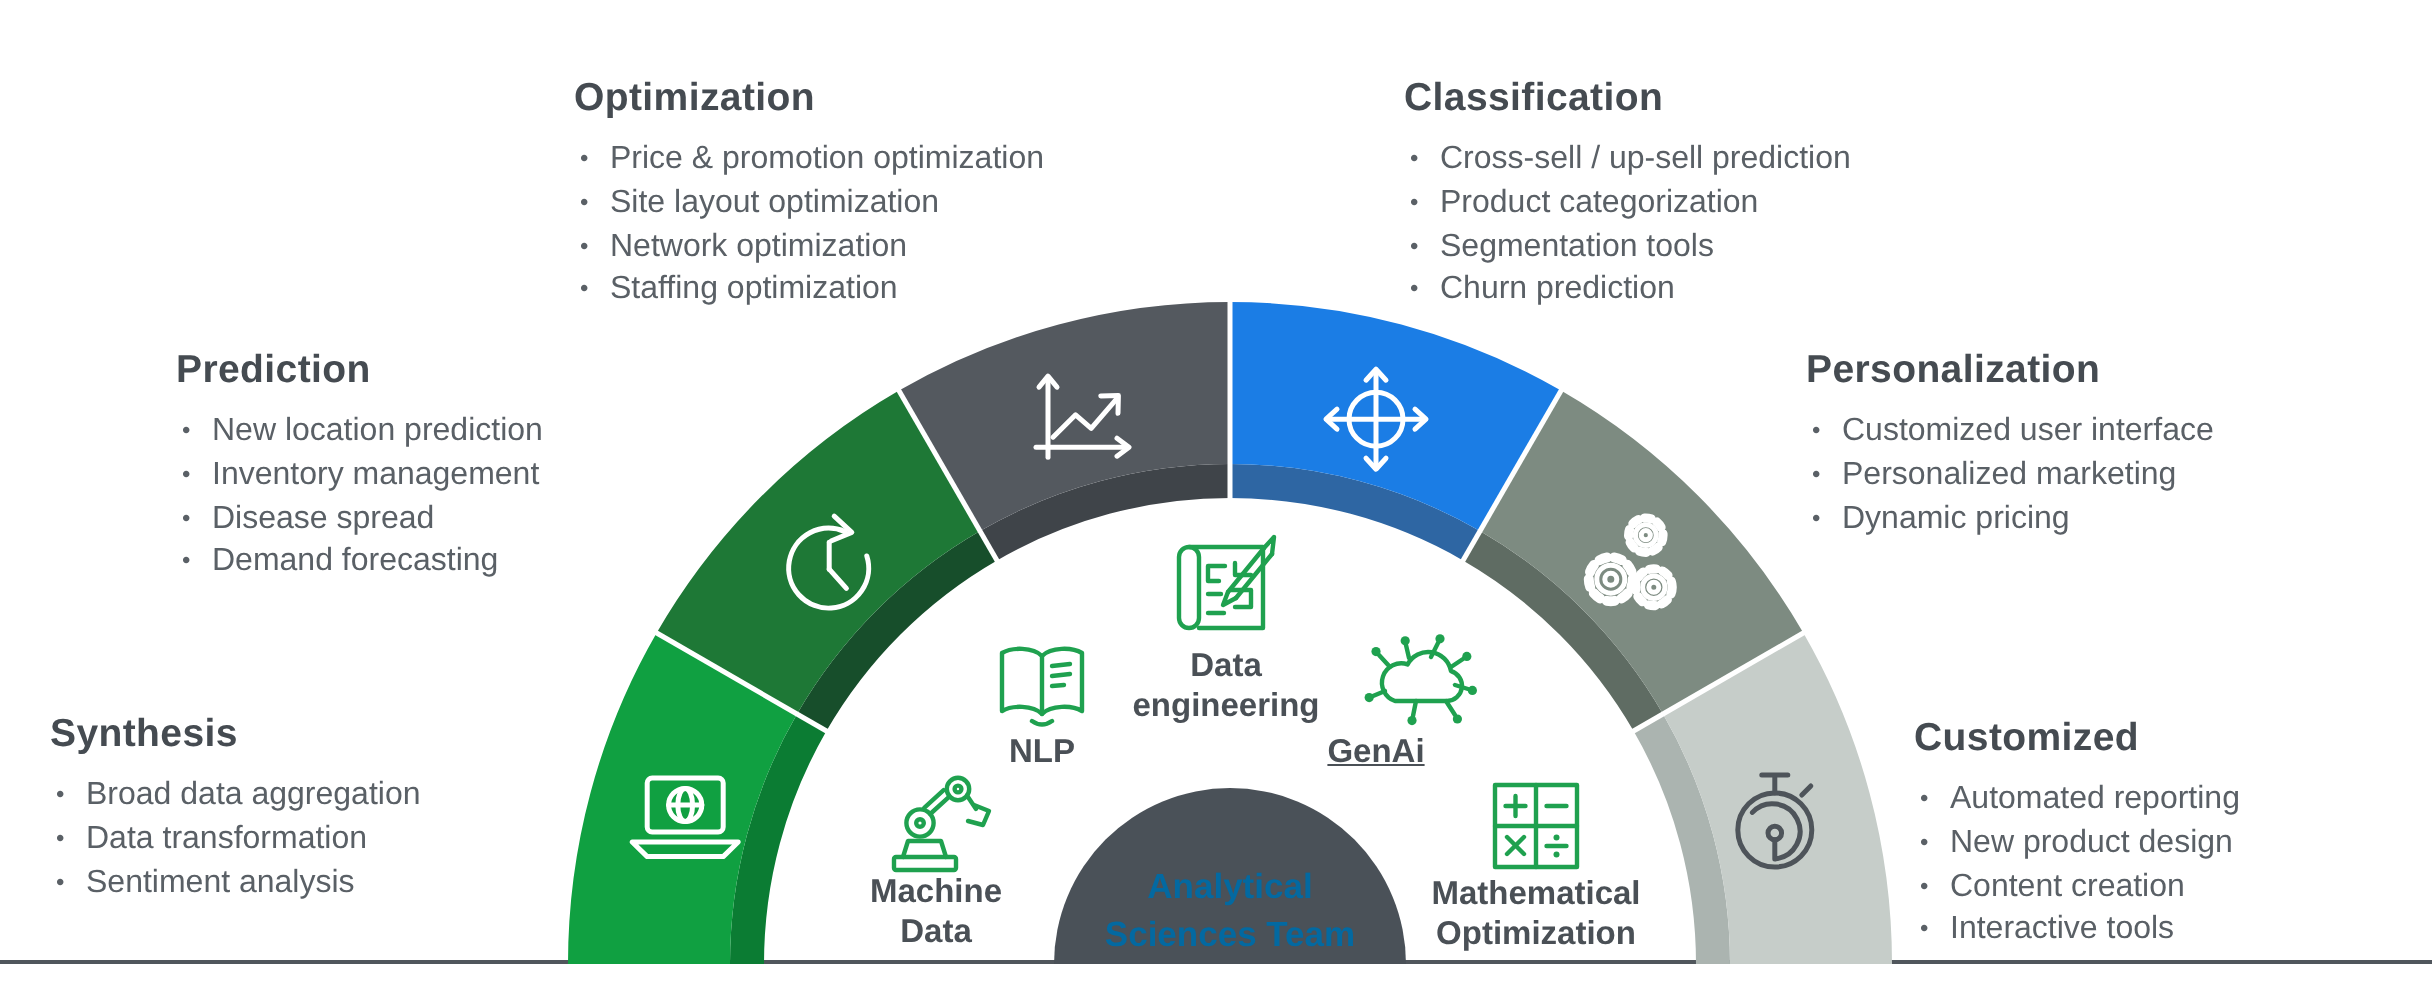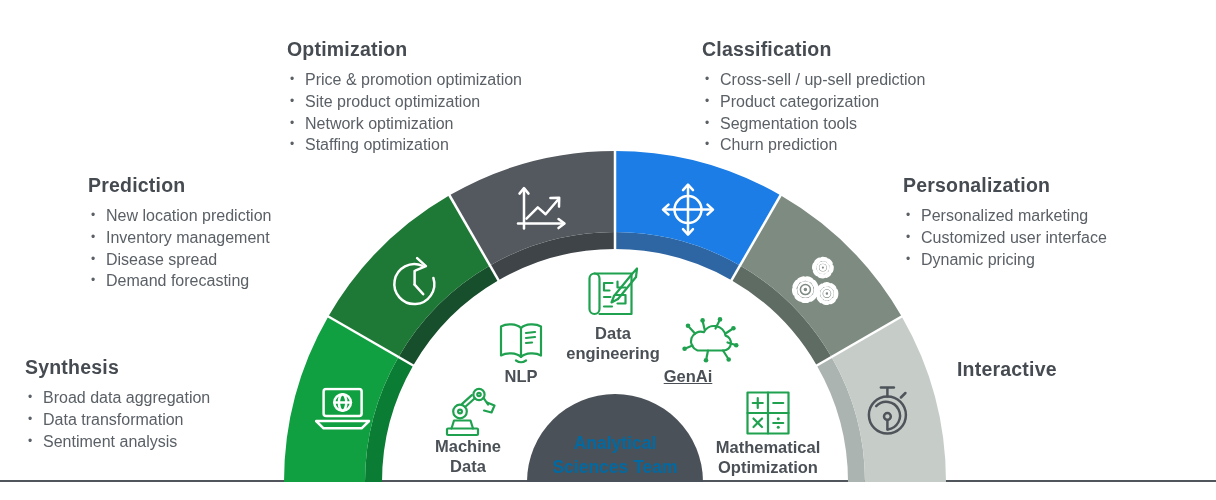--- a/index.html
+++ b/index.html
@@ -150,47 +150,53 @@
       <li>Inventory management</li>
       <li>Disease spread</li>
       <li>Demand forecasting</li>
     </ul>
   </section>
 
   <section class="cap cap-optimization">
     <h3>Optimization</h3>
     <ul>
       <li>Price &amp; promotion optimization</li>
-      <li>Site product optimization</li>
+      <li>Site layout optimization</li>
       <li>Network optimization</li>
       <li>Staffing optimization</li>
     </ul>
   </section>
 
   <section class="cap cap-classification">
     <h3>Classification</h3>
     <ul>
       <li>Cross-sell / up-sell prediction</li>
       <li>Product categorization</li>
       <li>Segmentation tools</li>
       <li>Churn prediction</li>
     </ul>
   </section>
 
   <section class="cap cap-personalization">
     <h3>Personalization</h3>
     <ul>
+      <li>Customized user interface</li>
       <li>Personalized marketing</li>
-      <li>Customized user interface</li>
       <li>Dynamic pricing</li>
     </ul>
   </section>
 
   <section class="cap cap-generation">
-    <h3>Interactive</h3>
+    <h3>Customized</h3>
+    <ul>
+      <li>Automated reporting</li>
+      <li>New product design</li>
+      <li>Content creation</li>
+      <li>Interactive tools</li>
+    </ul>
   </section>
 
   <div class="inner-icon pos-machine-data"><svg width="60" height="54" viewBox="0 0 60 54" fill="none" stroke="#1FA14F" stroke-width="2.2" stroke-linecap="round" stroke-linejoin="round" style="color:#1FA14F">
         <rect x="9" y="45.5" width="31" height="6.5" rx="1"></rect>
         <path d="M13.5 45.5 L16 37.5 H32.5 L35 45.5"></path>
         <circle cx="22" cy="28.5" r="6.8"></circle>
         <circle cx="22" cy="28.5" r="1.9"></circle>
         <path d="M27.1 24 L36.8 15.2"></path>
         <path d="M24.1 20.9 L33.8 12.1"></path>
         <circle cx="41" cy="11.5" r="5.6"></circle>

